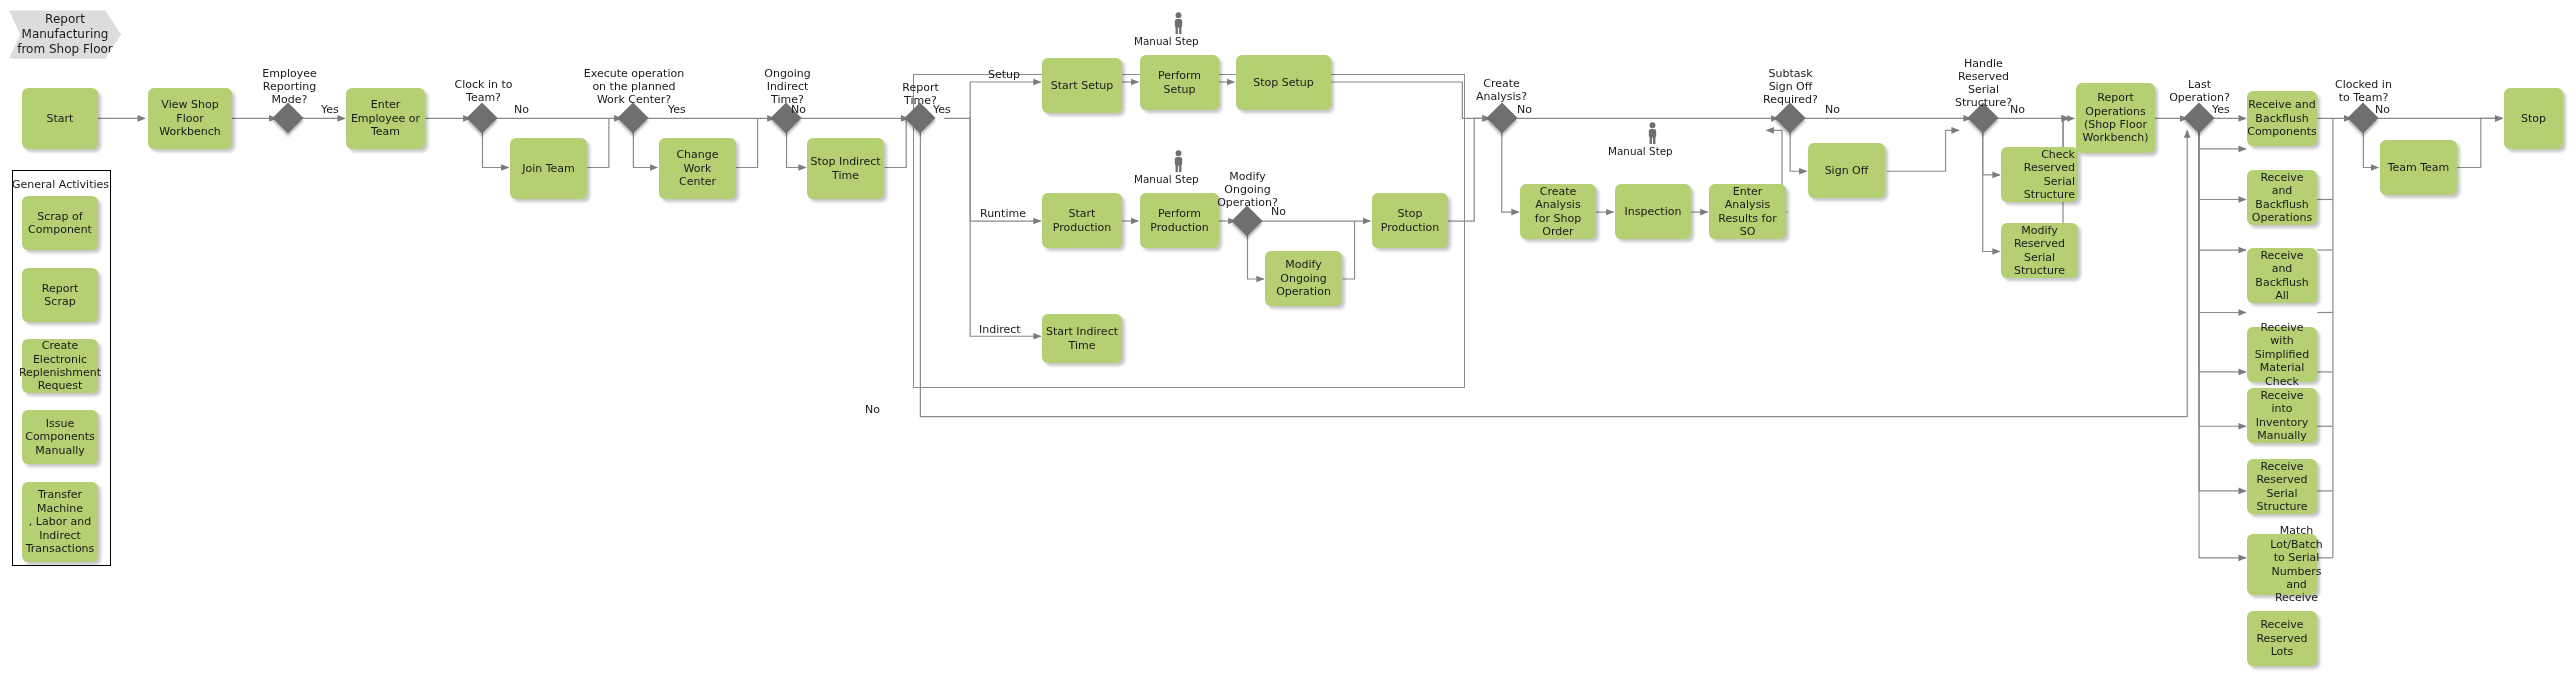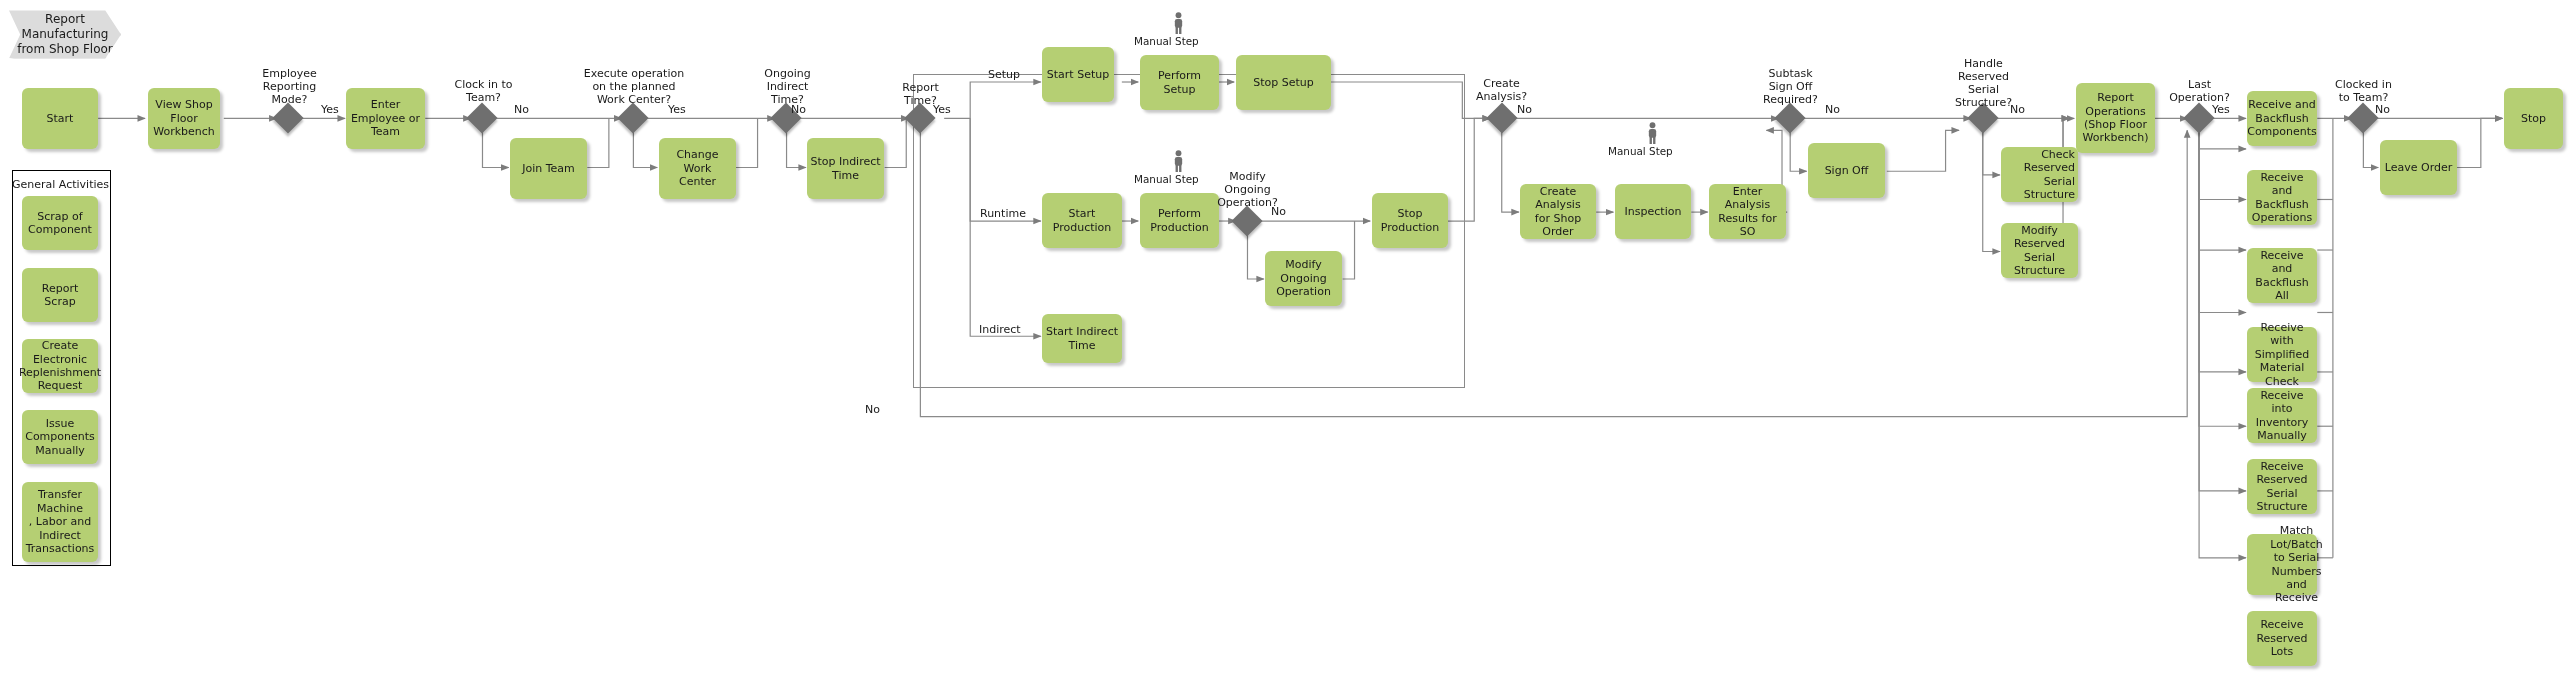--- a/index.html
+++ b/index.html
@@ -211,27 +211,27 @@
   <div class="group" style="left:12px;top:170px;width:97px;height:394px;"></div>
   <div class="group-title" style="left:12px;top:178px;width:97px;">General Activities</div>
 
   <div class="task" style="left:22px;top:196px;width:76px;height:54px;">Scrap of<br>Component</div>
   <div class="task" style="left:22px;top:268px;width:76px;height:54px;">Report Scrap</div>
   <div class="task" style="left:22px;top:339px;width:76px;height:54px;">Create<br>Electronic<br>Replenishment<br>Request</div>
   <div class="task" style="left:22px;top:410px;width:76px;height:54px;">Issue<br>Components<br>Manually</div>
   <div class="task" style="left:22px;top:482px;width:76px;height:80px;">Transfer Machine<br>, Labor and<br>Indirect<br>Transactions</div>
 
   <div class="task" style="left:22px;top:88px;width:76px;height:61px;">Start</div>
-  <div class="task" style="left:148px;top:88px;width:72px;height:61px;">View Shop Floor<br>Workbench</div>
+  <div class="task" style="left:148px;top:88px;width:84px;height:61px;">View Shop Floor<br>Workbench</div>
   <div class="task" style="left:346px;top:88px;width:79px;height:61px;">Enter<br>Employee or<br>Team</div>
   <div class="task" style="left:510px;top:138px;width:77px;height:61px;">Join Team</div>
   <div class="task" style="left:659px;top:138px;width:77px;height:61px;">Change Work<br>Center</div>
   <div class="task" style="left:807px;top:138px;width:77px;height:61px;text-align:center;">Stop Indirect<br>Time</div>
 
-  <div class="task" style="left:1042px;top:47px;width:72px;height:55px;">Start Setup</div>
+  <div class="task" style="left:1042px;top:58px;width:80px;height:55px;">Start Setup</div>
   <div class="task" style="left:1140px;top:55px;width:79px;height:55px;">Perform Setup</div>
   <div class="task" style="left:1236px;top:55px;width:95px;height:55px;">Stop Setup</div>
 
   <div class="task" style="left:1042px;top:193px;width:80px;height:55px;">Start Production</div>
   <div class="task" style="left:1140px;top:193px;width:79px;height:55px;">Perform<br>Production</div>
   <div class="task" style="left:1265px;top:251px;width:77px;height:55px;">Modify Ongoing<br>Operation</div>
   <div class="task" style="left:1372px;top:193px;width:76px;height:55px;">Stop Production</div>
   <div class="task" style="left:1042px;top:314px;width:80px;height:49px;">Start Indirect<br>Time</div>
 
   <div class="task" style="left:1520px;top:184px;width:76px;height:55px;">Create Analysis<br>for Shop Order</div>
@@ -246,21 +246,21 @@
 
   <div class="task" style="left:2247px;top:91px;width:70px;height:55px;">Receive and<br>Backflush<br>Components</div>
   <div class="task" style="left:2247px;top:170px;width:70px;height:55px;">Receive and<br>Backflush<br>Operations</div>
   <div class="task" style="left:2247px;top:248px;width:70px;height:55px;">Receive and<br>Backflush All</div>
   <div class="task" style="left:2247px;top:327px;width:70px;height:55px;">Receive with<br>Simplified<br>Material Check</div>
   <div class="task" style="left:2247px;top:388px;width:70px;height:55px;">Receive into<br>Inventory<br>Manually</div>
   <div class="task" style="left:2247px;top:459px;width:70px;height:55px;">Receive<br>Reserved Serial<br>Structure</div>
   <div class="task" style="left:2247px;top:534px;width:70px;height:61px;padding-left:32px;">Match Lot/Batch<br>to Serial<br>Numbers and<br>Receive</div>
   <div class="task" style="left:2247px;top:611px;width:70px;height:55px;">Receive<br>Reserved Lots</div>
 
-  <div class="task" style="left:2380px;top:140px;width:77px;height:55px;">Leave Order</div>
+  <div class="task" style="left:2380px;top:140px;width:77px;height:55px;">Team Team</div>
   <div class="task" style="left:2504px;top:88px;width:59px;height:61px;">Stop</div>
 
   <div class="gateway" style="left:277px;top:107px;"></div>
   <div class="glabel" style="left:248px;top:68px;width:83px;">Employee<br>Reporting<br>Mode?</div>
   <div class="elabel" style="left:321px;top:103px;">Yes</div>
 
   <div class="gateway" style="left:471px;top:107px;"></div>
   <div class="glabel" style="left:442px;top:79px;width:83px;">Clock in to<br>Team?</div>
   <div class="elabel" style="left:514px;top:103px;">No</div>
 

